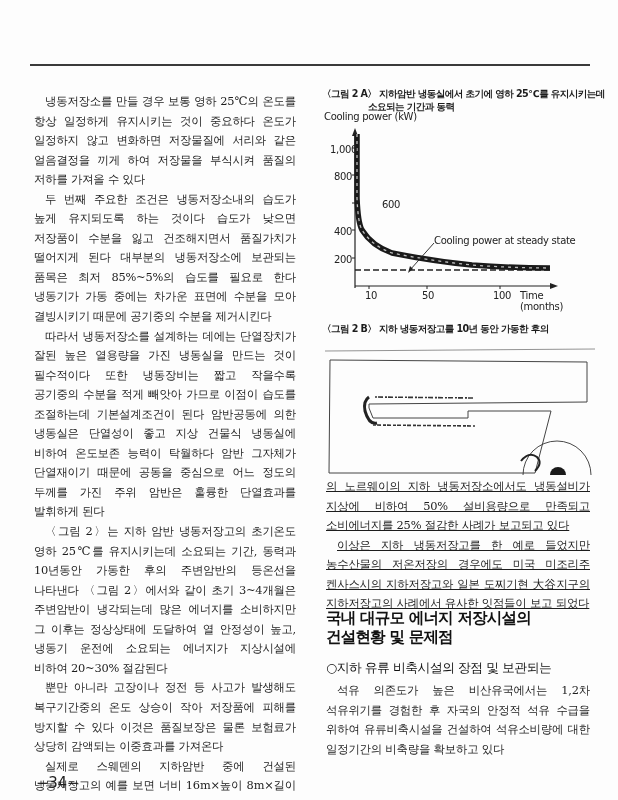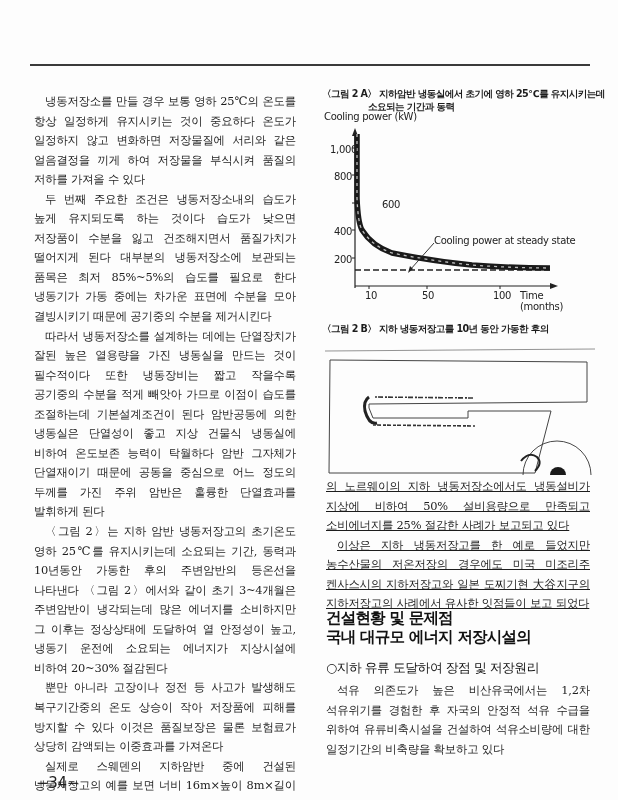--- a/index.html
+++ b/index.html
@@ -101,21 +101,21 @@
     <path d="M196,116 Q204,106 212,112 Q218,118 210,126" fill="none" stroke="#222" stroke-width="2"></path>
   </svg>
 </div>
 
 <div class="col col-right">
   <p class="para">의 노르웨이의 지하 냉동저장소에서도 냉동설비가 지상에 비하여 50% 설비용량으로 만족되고 소비에너지를 25% 절감한 사례가 보고되고 있다</p>
   <p class="para indent">이상은 지하 냉동저장고를 한 예로 들었지만 농수산물의 저온저장의 경우에도 미국 미조리주 켄사스시의 지하저장고와 일본 도찌기현 大谷지구의 지하저장고의 사례에서 유사한 잇점들이 보고 되었다</p>
 </div>
 
 <div class="heading">
+  <div>국내 대규모 에너지 저장시설의</div>
   <div>건설현황 및 문제점</div>
-  <div>국내 대규모 에너지 저장시설의</div>
 </div>
 
-<div class="subheading">○지하 유류 도달하여 장점 및 저장원리</div>
+<div class="subheading">○지하 유류 비축시설의 장점 및 보관되는</div>
 
 <div class="col col-right2">
   <p class="para indent">석유 의존도가 높은 비산유국에서는 1,2차 석유위기를 경험한 후 자국의 안정적 석유 수급을 위하여 유류비축시설을 건설하여 석유소비량에 대한 일정기간의 비축량을 확보하고 있다</p>
 </div>
 
 </body></html>

